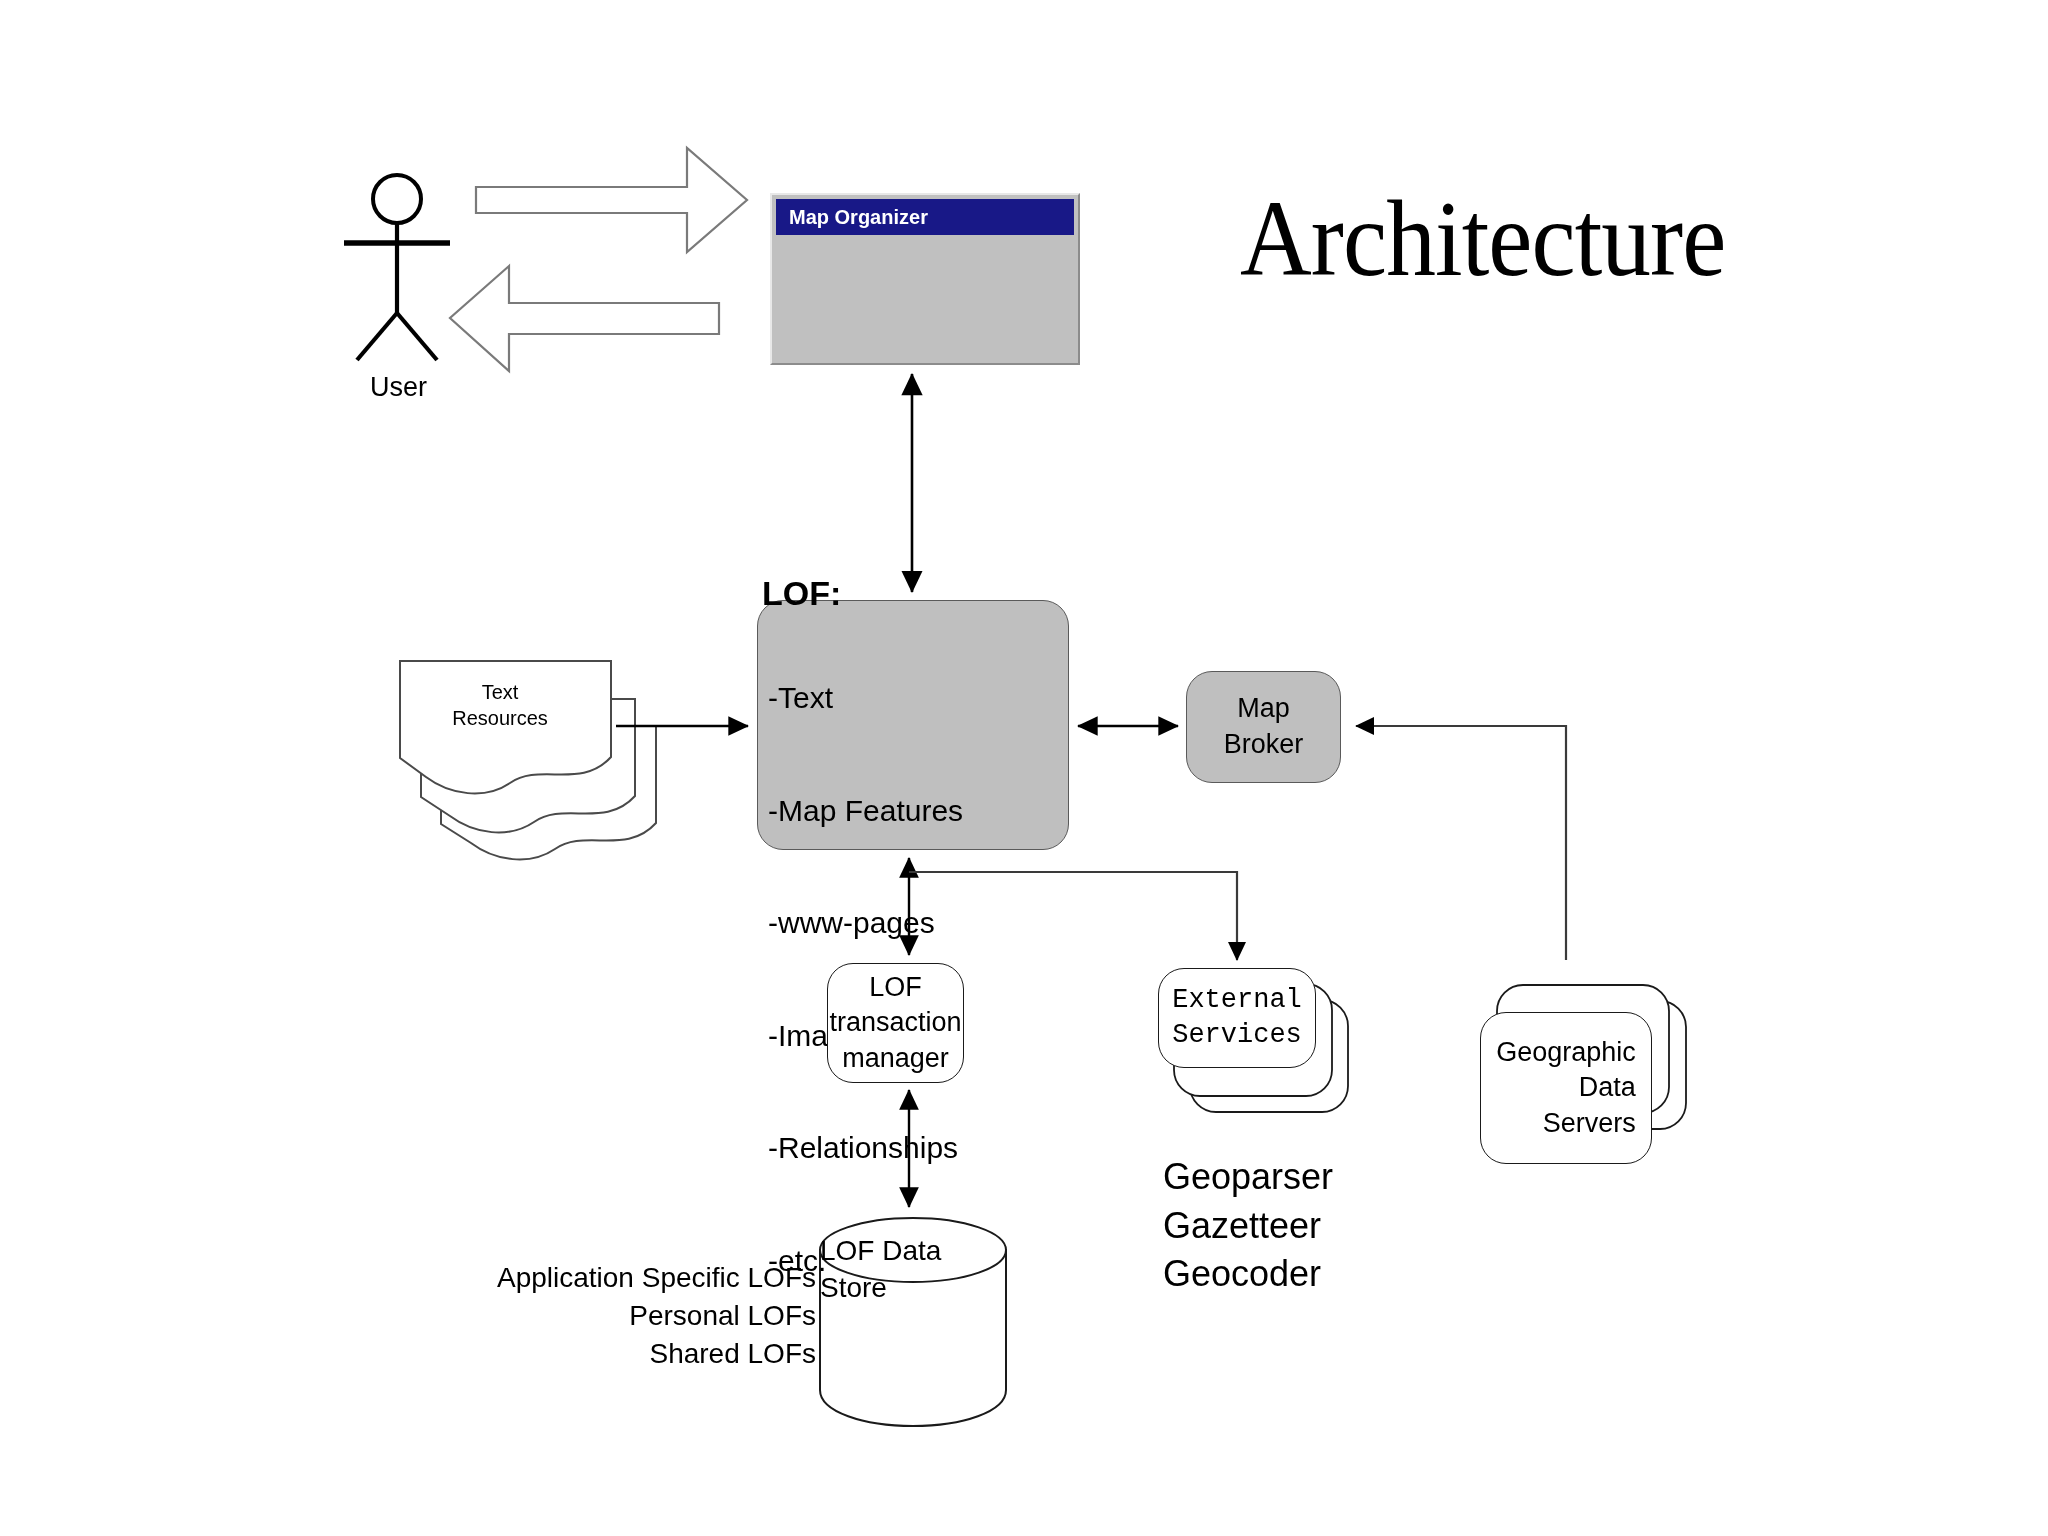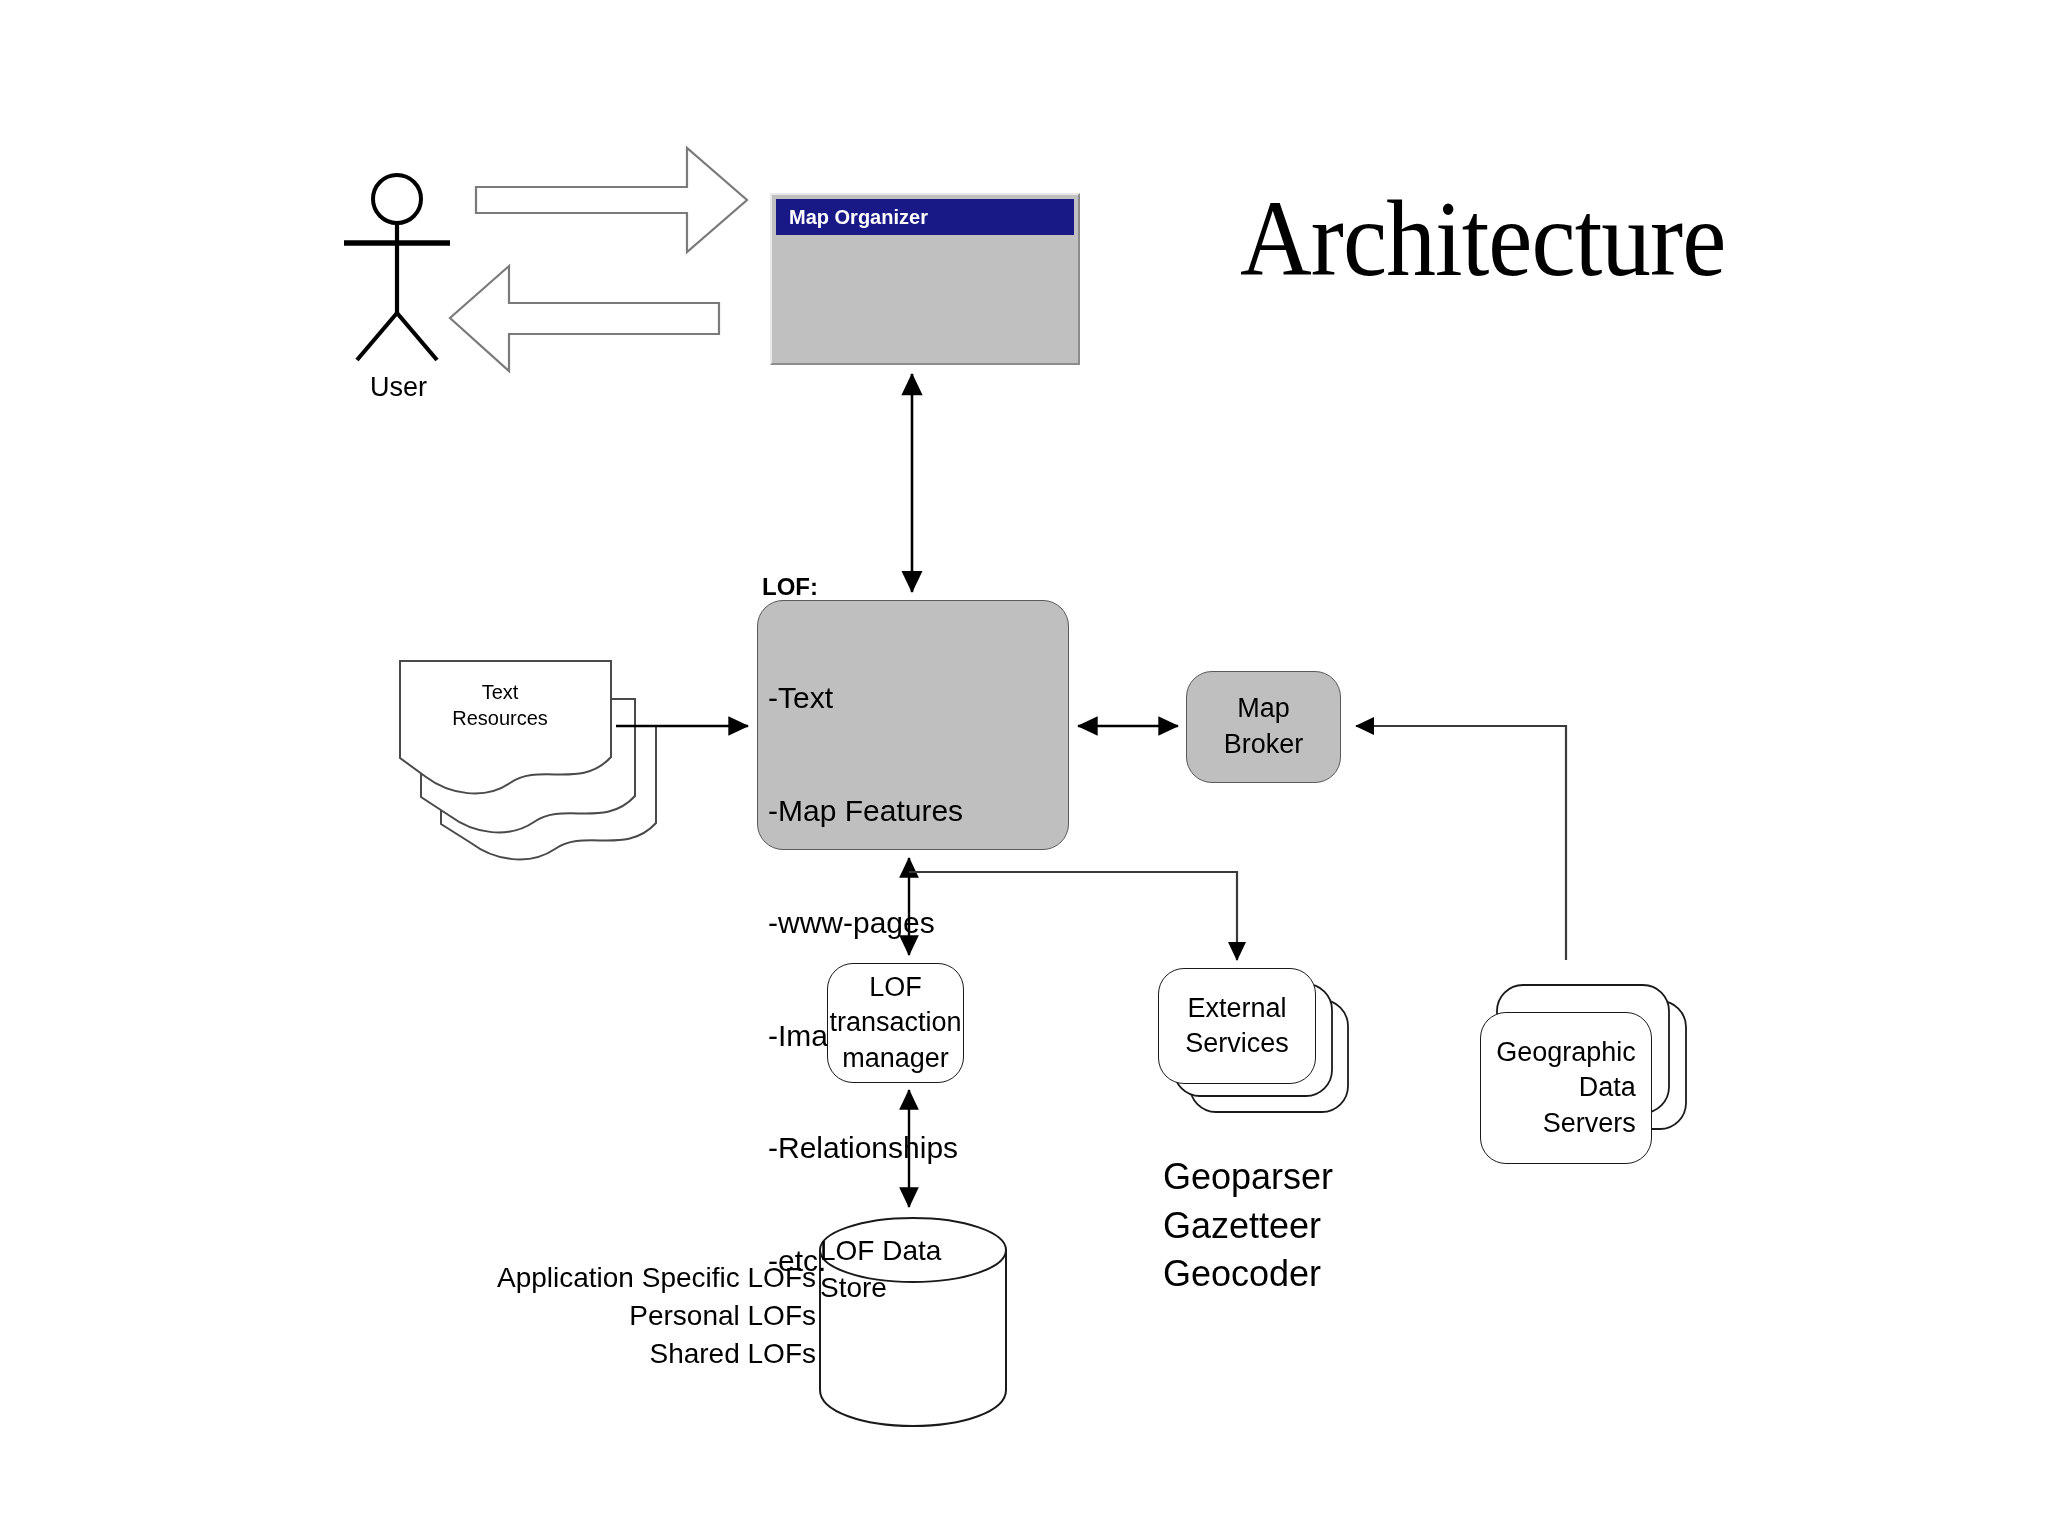--- a/index.html
+++ b/index.html
@@ -84,21 +84,21 @@
     width: 312px;
     height: 250px;
     background: #bfbfbf;
     border: 1.6px solid #5a5a5a;
     border-radius: 26px;
     box-sizing: border-box;
   }
   #lof-heading {
     left: 762px;
     top: 573px;
-    font-size: 24px;
+    font-size: 34px;
     font-weight: bold;
   }
   #lof-list {
     position: absolute;
     left: 768px;
     top: 604px;
     font-size: 30px;
     line-height: 1.25;
     color: #000;
     white-space: pre;
@@ -143,21 +143,21 @@
     display: flex;
     align-items: center;
     justify-content: center;
     text-align: center;
     font-size: 27px;
     line-height: 1.3;
     white-space: pre-line;
     color: #000;
   }
   #lof-tm-box { left: 827px; top: 963px; width: 137px; height: 120px; }
-  #external-services-box { left: 1158px; top: 968px; width: 158px; height: 116px; }
+  #external-services-box { left: 1158px; top: 968px; width: 158px; height: 100px; font-family: Liberation Mono, monospace; }
   #geo-servers-box { left: 1480px; top: 1012px; width: 172px; height: 152px; text-align: right; }
   
   
   #external-list {
     left: 1163px;
     top: 1153px;
     font-size: 36px;
     line-height: 1.35;
     white-space: pre-line;
   }

